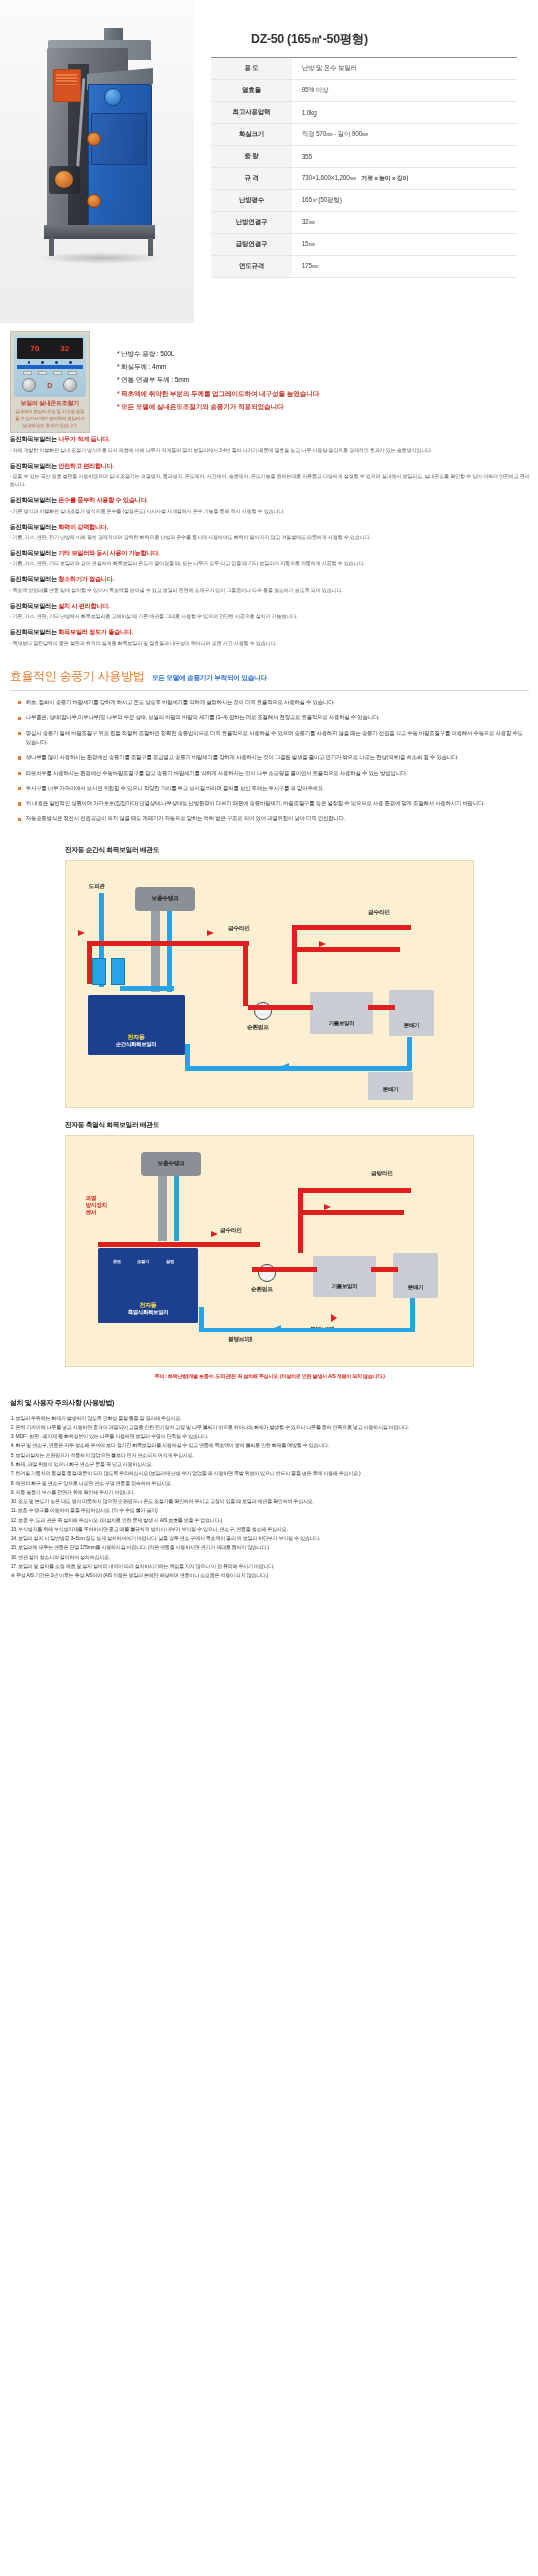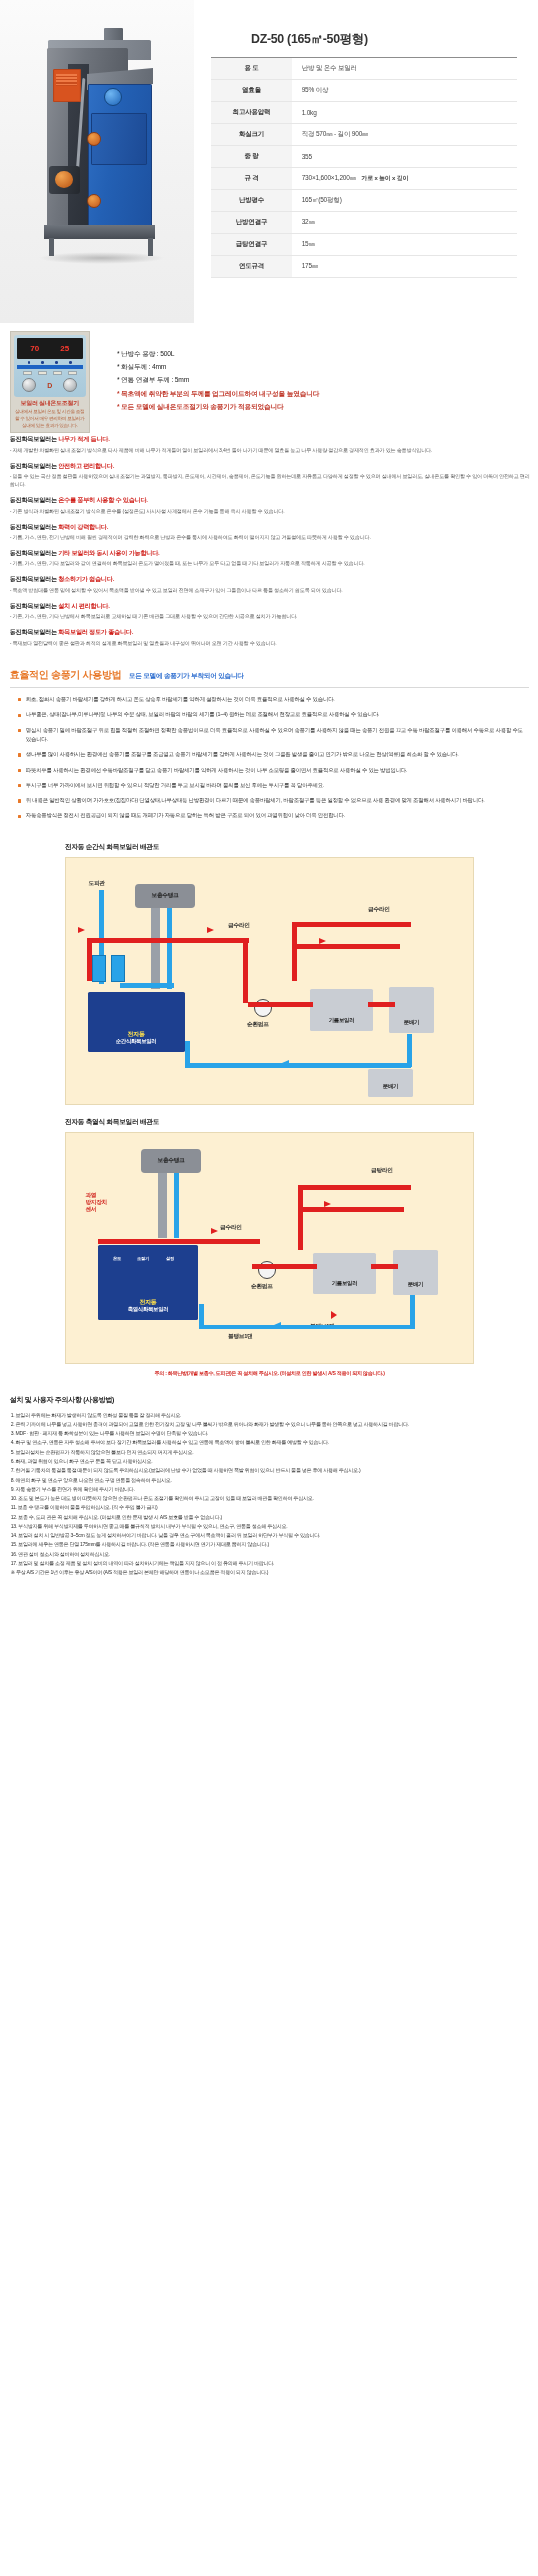--- a/index.html
+++ b/index.html
@@ -178,21 +178,21 @@
   .feat p {
     margin:0; font-size:5.1px; color:#555; line-height:1.62;
     letter-spacing:-0.2px;
   }
 
   
   .blower-head {
     padding:8.6px 0 3.2px 9.7px; display:flex; align-items:baseline; gap:7.5px;
   }
   .blower-head .h1 {
-    font-size:10px; font-weight:700; color:#e8792a; letter-spacing:-0.3px;
+    font-size:12px; font-weight:400; color:#e8792a; letter-spacing:-0.3px;
   }
   .blower-head .h2 {
     font-size:6.7px; font-weight:700; color:#2f6fd0; letter-spacing:-0.3px;
   }
   .blower-rule { height:1.1px; background:#d9d9d9; margin:1.1px 9.7px 7.5px 9.7px; }
   .blower-list { padding:0 12px 3.2px 18.3px; margin:0; }
   .blower-list li {
     list-style:none; position:relative; font-size:5.4px; color:#333;
     line-height:1.72; margin-bottom:6px; letter-spacing:-0.2px;
     padding-left:7.5px;
@@ -347,21 +347,21 @@
       </table>
     </div>
   </div>
 
   <div class="bullets-band">
     <div class="thermo-wrap">
       <div class="thermo">
         <div class="thermo-unit">
           <div class="t-screen">
             <span class="t-num">70</span>
-            <span class="t-num">25</span>
+            <span class="t-num">32</span>
           </div>
           <div class="t-lights">
             <i></i>
             <i></i>
             <i></i>
             <i></i>
           </div>
           <div class="t-bar"></div>
           <div class="t-btns">
             <i></i>

